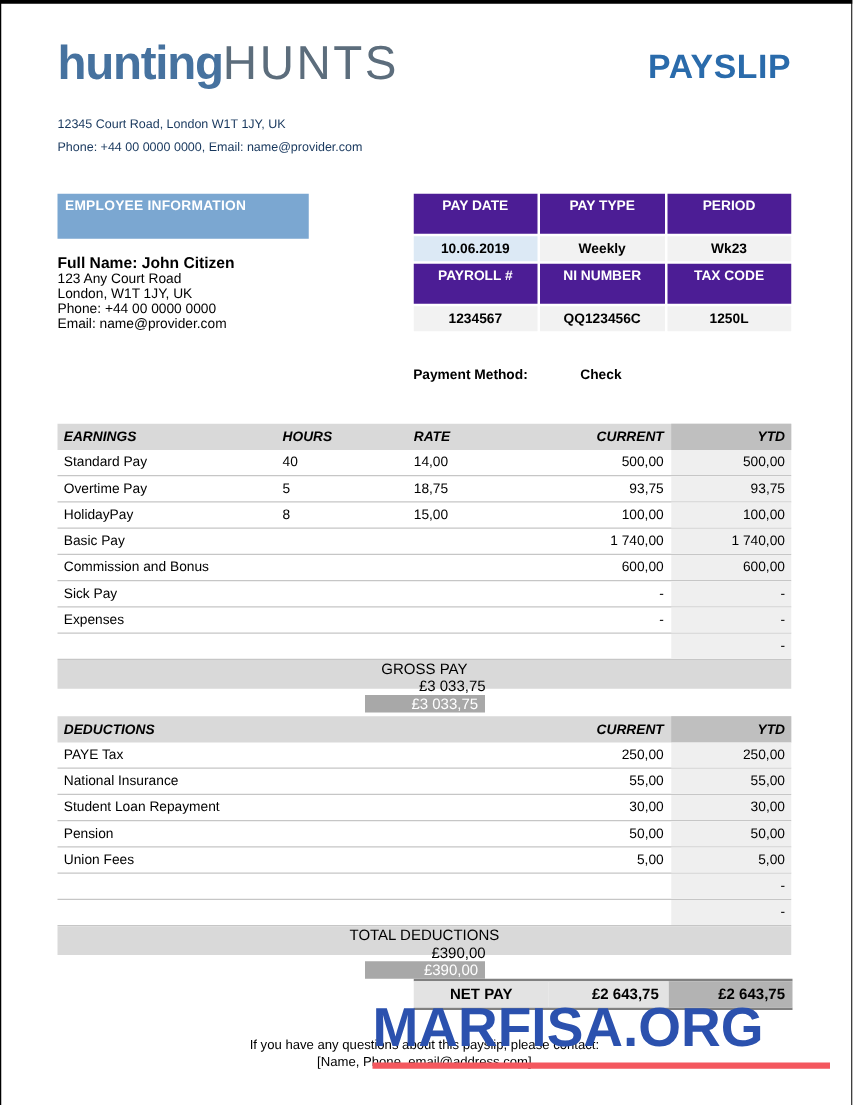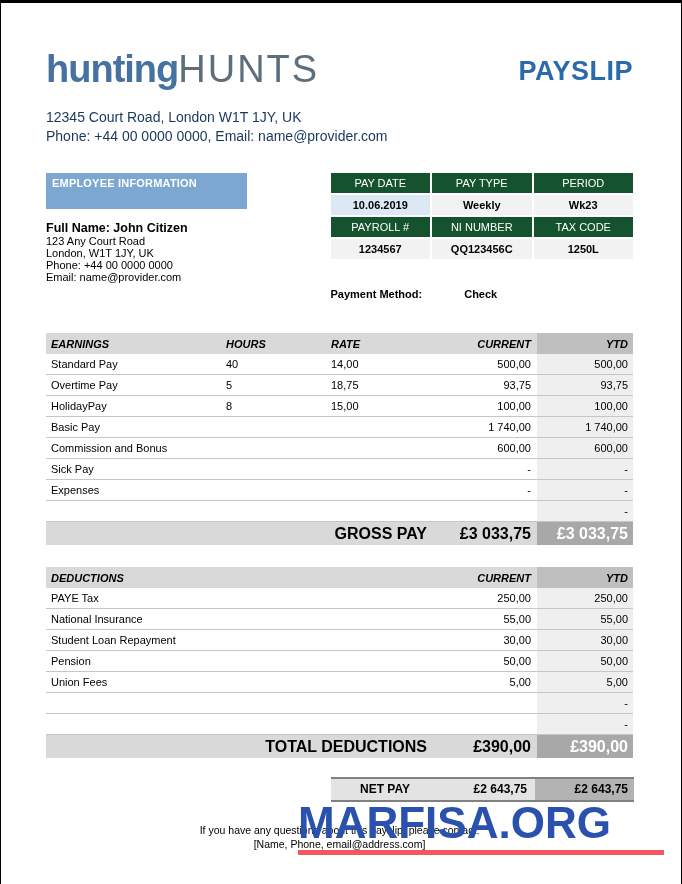--- a/index.html
+++ b/index.html
@@ -12,55 +12,55 @@
   .page {
     position:relative; width:682px; height:884px;
     background:#fff; overflow:hidden;
     border-top:3px solid #000;
     border-left:1px solid #000;
     border-right:1px solid #000;
   }
   .content { padding:0 48px 0 45px; }
 
   
-  .header-row { display:flex; justify-content:space-between; align-items:flex-start; margin-top:44px; }
+  .header-row { display:flex; justify-content:space-between; align-items:flex-start; margin-top:26px; }
   .logo { font-size:38px; line-height:44px; white-space:nowrap; }
   .logo-primary { font-weight:bold; color:#46729f; letter-spacing:-1px; }
   .logo-secondary { font-weight:300; color:#5c6d7c; letter-spacing:2px; }
   .payslip-title { font-size:27px; font-weight:bold; color:#2a6bab; margin-top:9px; letter-spacing:0.5px; }
-  .company-address { margin-top:17px; font-size:14px; color:#17375d; line-height:19px; }
+  .company-address { margin-top:17px; font-size:10px; color:#17375d; line-height:19px; }
 
   
   .info-section { display:flex; margin-top:27px; }
   .info-left { width:285px; }
   .emp-title { background:#7ba7d1; color:#fff; font-weight:bold; font-size:11px; width:201px; height:36px; line-height:20px; padding-left:6px; letter-spacing:0.2px; }
   .emp-name { font-weight:bold; font-size:12.5px; margin-top:12px; }
   .emp-line { font-size:11px; }
   .info-right { width:303px; }
   .pay-grid { display:grid; grid-template-columns:1fr 1fr 1fr; gap:2px; font-size:11px; text-align:center; }
-  .pay-grid .hdr { background:#14532d; color:#fff; font-weight:normal; height:20px; line-height:20px; }
+  .pay-grid .hdr { background:#4c1d95; color:#fff; font-weight:bold; height:32px; line-height:20px; }
   .pay-grid .val { background:#f2f2f2; font-weight:bold; height:20px; line-height:20px; }
   .pay-grid .val-blue { background:#dce9f5; }
   .payment-row { display:flex; margin-top:29px; font-size:11px; font-weight:bold; }
   .payment-row .pm-value { margin-left:42px; }
 
   
   .table { font-size:11px; margin-top:33px; }
   .t-header { display:flex; background:#d9d9d9; font-weight:bold; height:21px; align-items:center;font-style:italic; }
   .c-name  { width:180px; padding-left:5px; }
   .c-hours { width:105px; }
   .c-rate  { width:105px; }
   .c-current { flex:1; text-align:right; padding-right:6px; }
   .c-ytd { width:96px; text-align:right; padding-right:5px; height:100%; display:flex; align-items:center; justify-content:flex-end; }
   .t-header .c-ytd { background:#bfbfbf; }
   .t-row { display:flex; height:21px; align-items:center; border-bottom:1px solid #c6c6c6; }
   .t-row .c-ytd { background:#efefef; }
   .dname { flex:1; padding-left:5px; }
   .dcurrent { width:110px; text-align:right; padding-right:6px; }
-  .t-total { display:flex; height:23px; align-items:center; background:#d9d9d9; font-weight:bold; font-size:16px; }
+  .t-total { display:flex; height:23px; align-items:center; background:#d9d9d9; font-weight:normal; font-size:12px;flex-direction:column; }
   .t-total .t-label { flex:1; text-align:right; }
   .t-total .t-current { width:110px; text-align:right; padding-right:6px; }
   .t-total .c-ytd { background:#a8a8a8; color:#fff; }
   .deductions { margin-top:22px; }
 
   
   .netpay {
     margin-top:19px; margin-left:285px; width:303px; height:25px;
     display:flex; align-items:stretch; font-weight:bold; font-size:12px;
     border-top:2px solid #808080; border-bottom:2px solid #808080;

